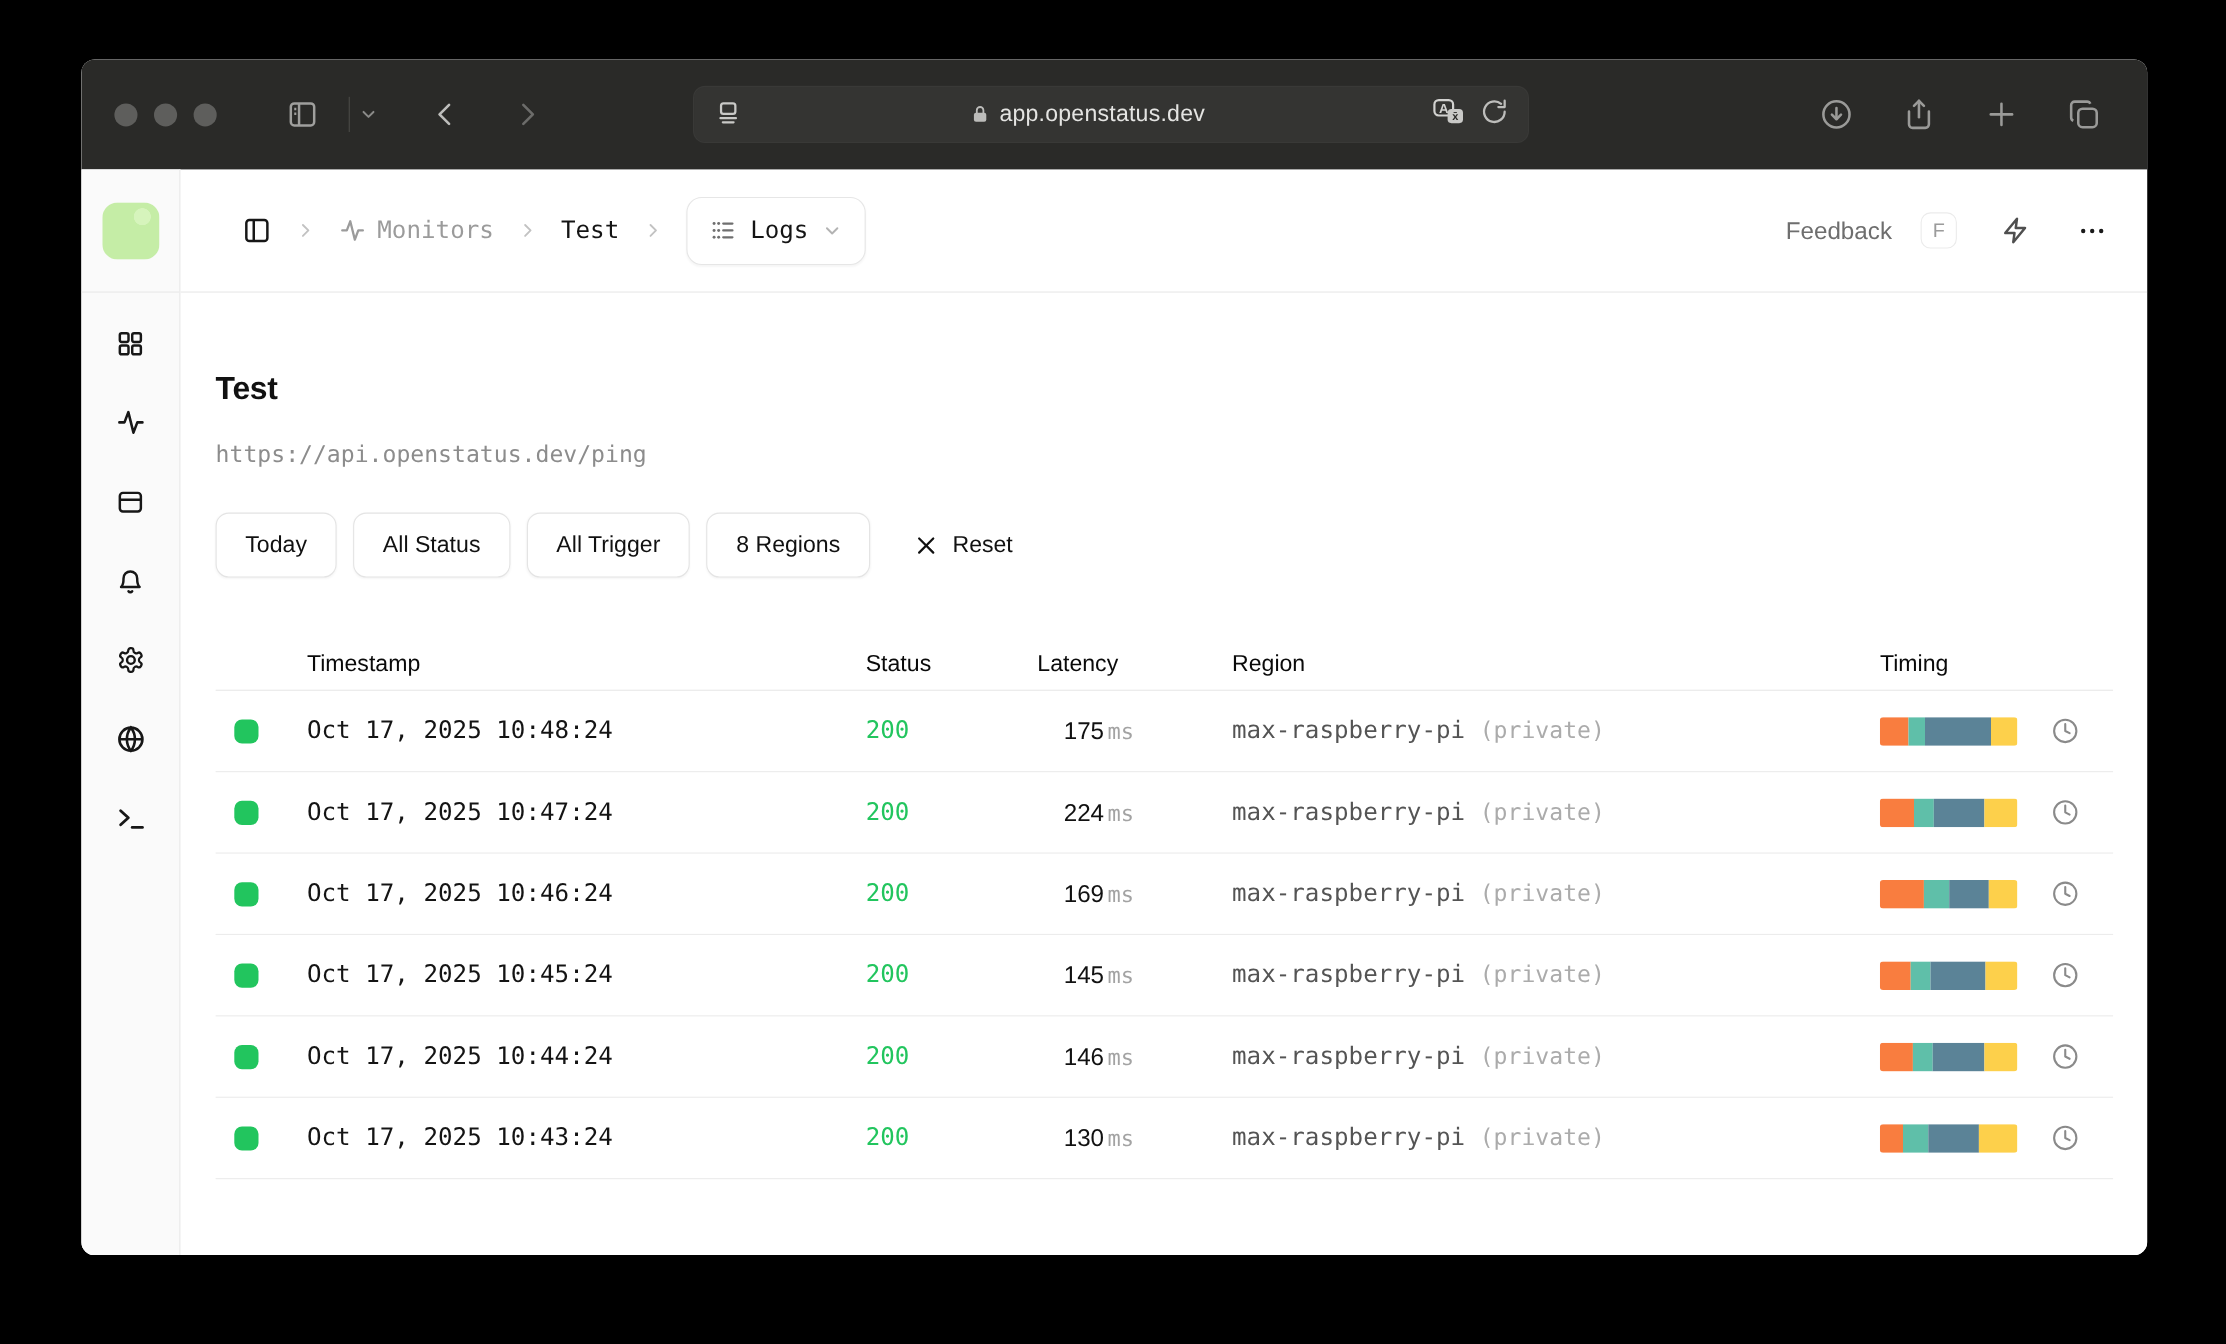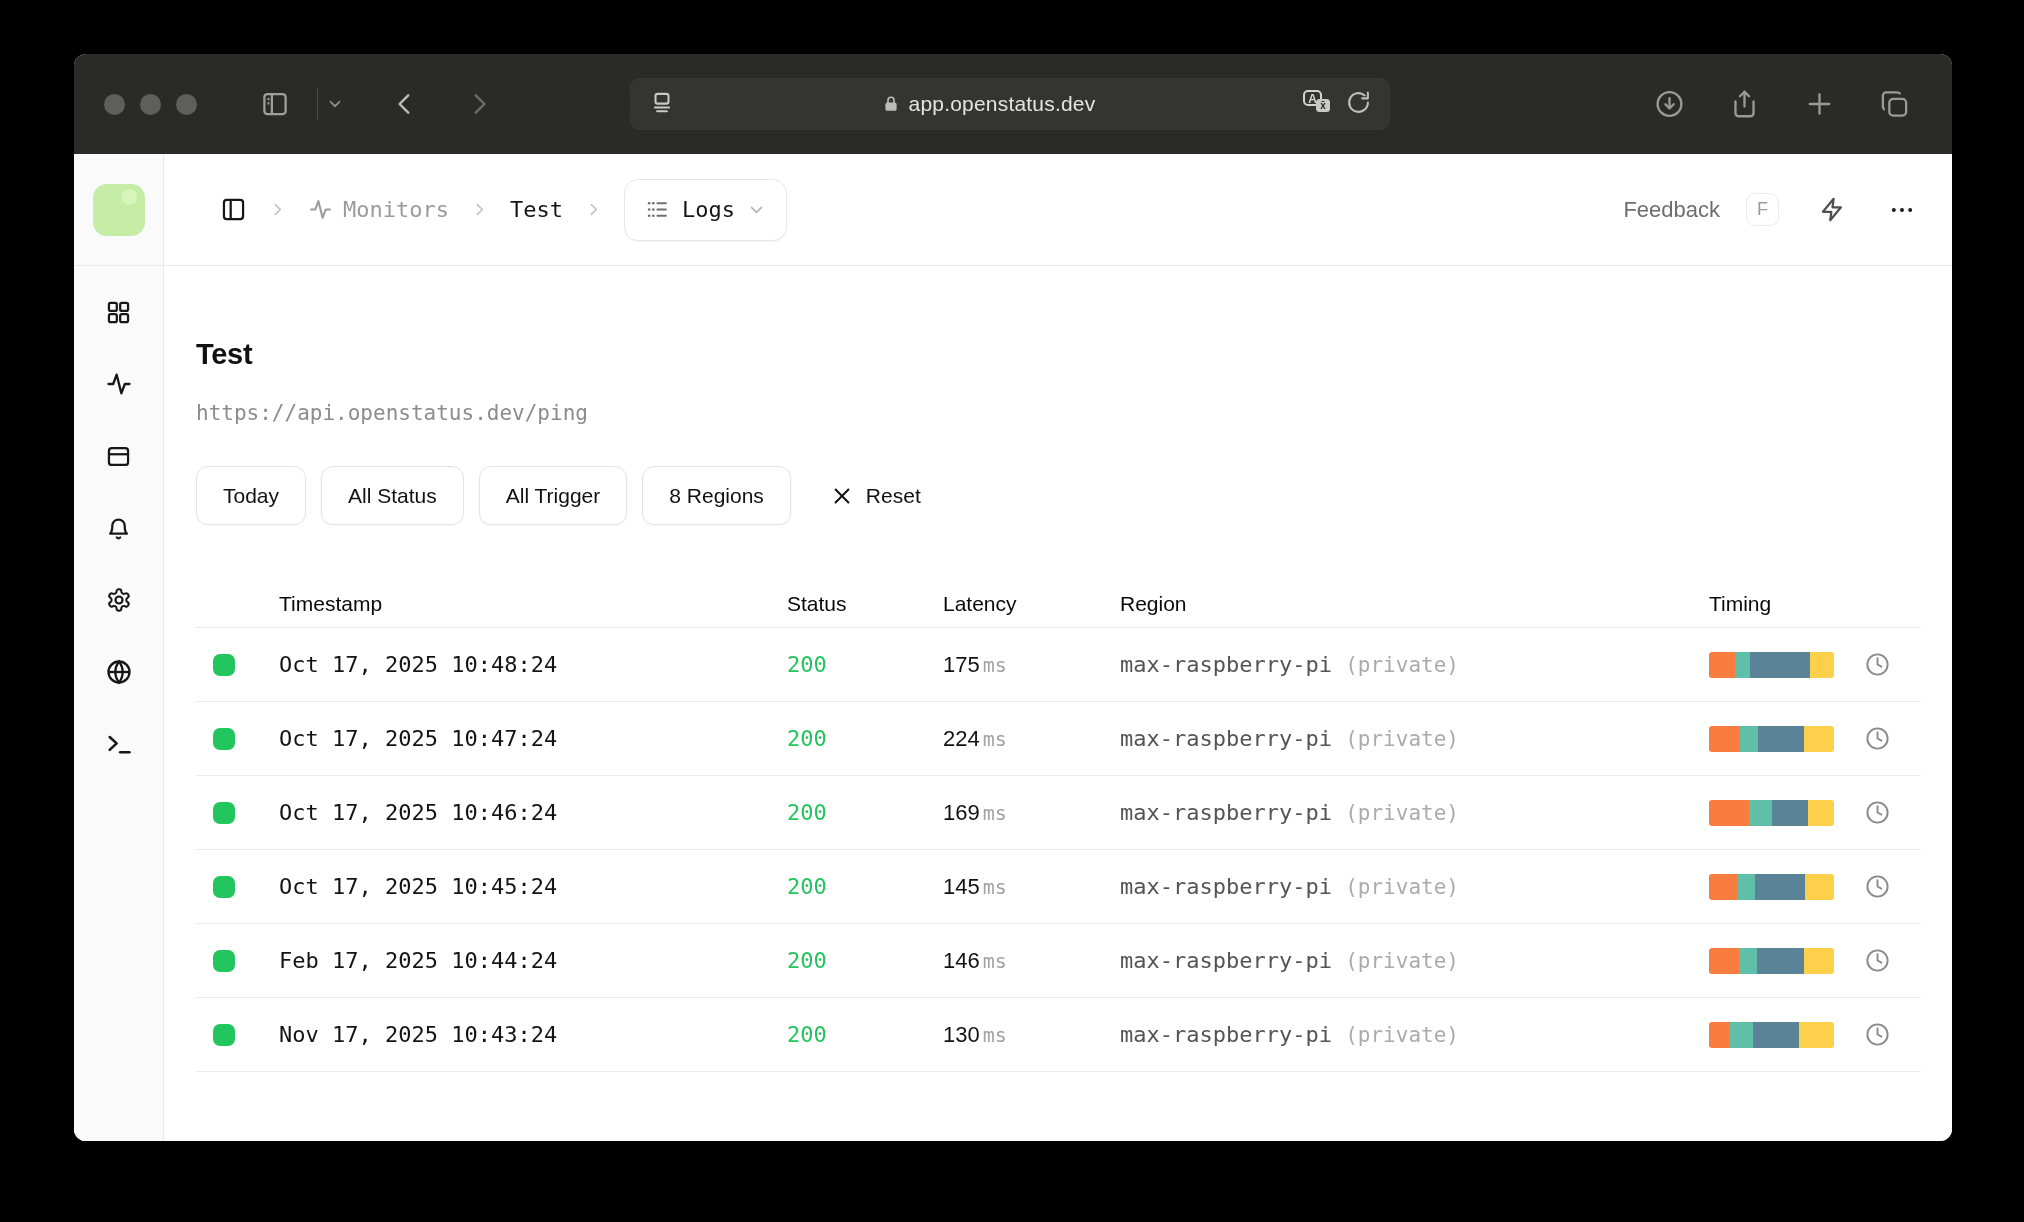--- a/index.html
+++ b/index.html
@@ -88,21 +88,21 @@
   .thead, .trow { display:grid; grid-template-columns:83px 508px 156px 177px 589px 125px auto; align-items:center; }
   .thead { height:48px; border-bottom:1px solid #e8e8e8; font-size:21px; font-weight:500; color:#0a0a0a; }
   .th-timestamp { grid-column:2; } .th-status { grid-column:3; } .th-latency { grid-column:4; }
   .th-region { grid-column:5; } .th-timing { grid-column:6; }
   .trow { height:74px; border-bottom:1px solid #ececec; cursor:pointer; }
   .cell-ind { padding-left:17px; }
   .ind { width:22px; height:22px; border-radius:7px; background:var(--green,#22c55e); display:block; }
   .mono { font-family:"DejaVu Sans Mono", monospace; }
   .cell-ts { font-size:22px; color:#141414; }
   .cell-status { font-size:22px; color:var(--green,#22c55e); }
-  .cell-latency { font-size:22px; color:#111; font-weight:500; }
+  .cell-latency { font-size:22px; color:#111; font-weight:500;margin-left:24px; }
   .cell-latency .unit { font-size:20px; font-weight:400; color:#a3a3a3; margin-left:3px; }
   .cell-region { font-size:22px; color:#545454; }
   .cell-region .rg-suffix { color:#ababab; font-size:21px; }
   .cell-timing { display:flex; height:26px; width:125px; border-radius:3px; overflow:hidden; }
   .cell-timing .seg { height:100%; display:block; }
   .cell-clock { display:flex; justify-content:center; color:#8a8a8a; }
   .clock-btn { display:flex; cursor:pointer; color:#8a8a8a; background:none; border:none; padding:0; }
 </style>
 </head>
 <body style="--green: #22c55e;">
@@ -463,21 +463,21 @@
                         <polyline points="12 6.5 12 12 15.5 13.8"></polyline>
                       </svg>
       </button>
     </span>
   </div>
 
   <div class="trow">
     <span class="cell-ind">
                     <span class="ind"></span>
                   </span>
-    <span class="cell-ts mono">Feb 17, 2025 10:44:24</span>
+    <span class="cell-ts mono">Oct 17, 2025 10:44:24</span>
     <span class="cell-status mono">200</span>
     <span class="cell-latency"><span>146</span><span class="unit mono">ms</span></span>
     <span class="cell-region mono"><span>max-raspberry-pi</span> <span class="rg-suffix">(private)</span></span>
     <span class="cell-timing">
                     <span class="seg" style="width: 24%; background: rgb(249, 125, 63);"></span>
                     <span class="seg" style="width: 14%; background: rgb(95, 191, 169);"></span>
                     <span class="seg" style="width: 38%; background: rgb(91, 131, 151);"></span>
                     <span class="seg" style="width: 24%; background: rgb(253, 208, 75);"></span>
                   </span>
     <span class="cell-clock">
@@ -487,21 +487,21 @@
                         <polyline points="12 6.5 12 12 15.5 13.8"></polyline>
                       </svg>
       </button>
     </span>
   </div>
 
   <div class="trow">
     <span class="cell-ind">
                     <span class="ind"></span>
                   </span>
-    <span class="cell-ts mono">Nov 17, 2025 10:43:24</span>
+    <span class="cell-ts mono">Oct 17, 2025 10:43:24</span>
     <span class="cell-status mono">200</span>
     <span class="cell-latency"><span>130</span><span class="unit mono">ms</span></span>
     <span class="cell-region mono"><span>max-raspberry-pi</span> <span class="rg-suffix">(private)</span></span>
     <span class="cell-timing">
                     <span class="seg" style="width: 17%; background: rgb(249, 125, 63);"></span>
                     <span class="seg" style="width: 18%; background: rgb(95, 191, 169);"></span>
                     <span class="seg" style="width: 37%; background: rgb(91, 131, 151);"></span>
                     <span class="seg" style="width: 28%; background: rgb(253, 208, 75);"></span>
                   </span>
     <span class="cell-clock">

